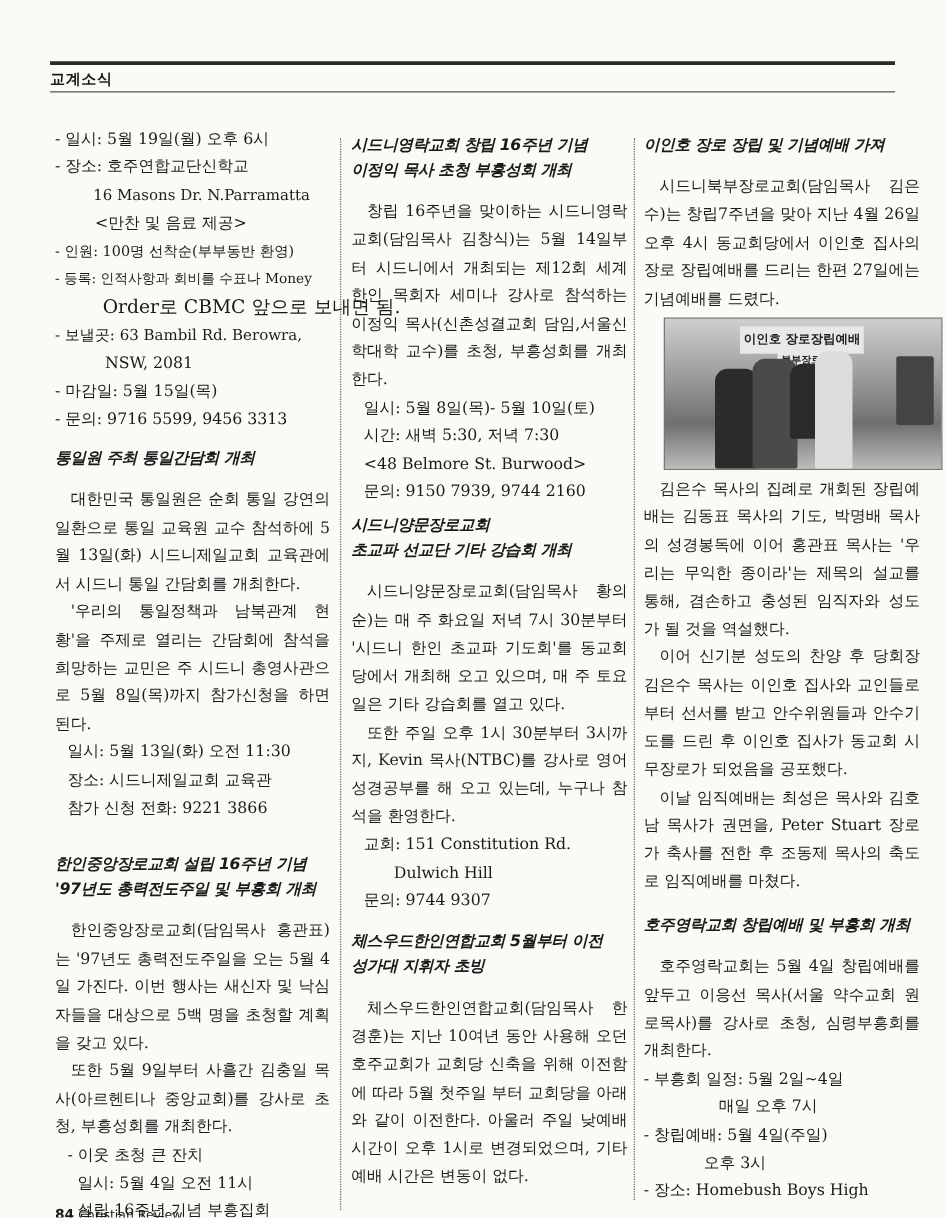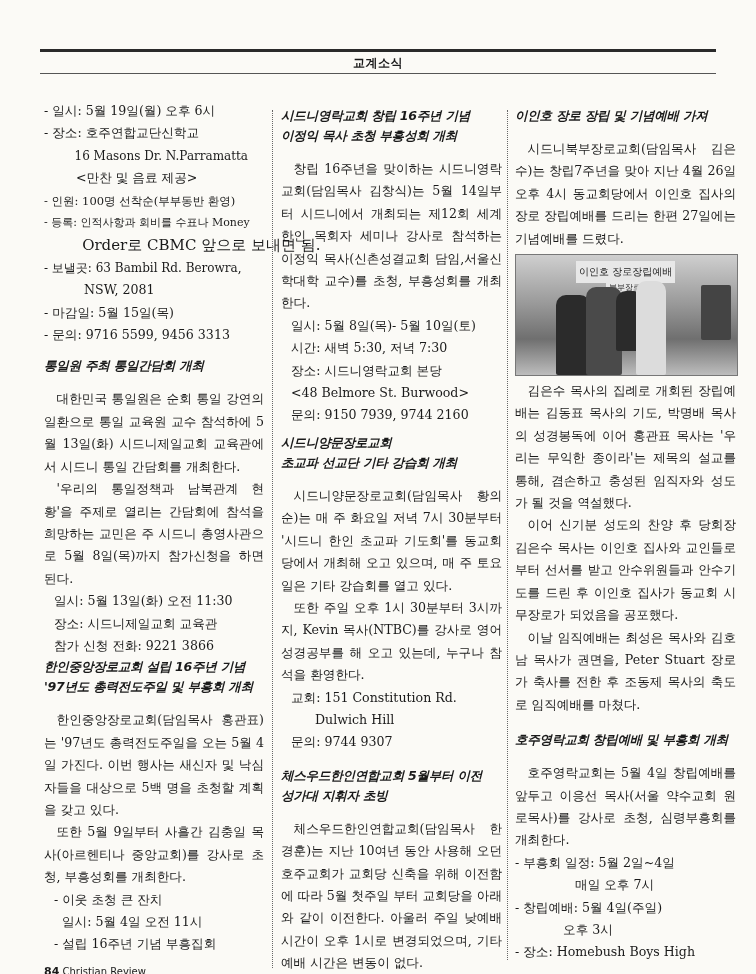--- a/index.html
+++ b/index.html
@@ -1,39 +1,39 @@
 <!DOCTYPE html>
 <html><head>
 <meta charset="utf-8">
 <style>
   html, body { margin:0; padding:0; }
   body {
     width:756px; height:974px; background:#fbfaf6; position:relative; overflow:hidden;
     font-family: "DejaVu Serif", "Liberation Serif", serif; color:#1a1a1a;
   }
   .rule-top { position:absolute; left:40px; top:49px; width:676px; height:3px; background:#2a2a2a; }
-  .section-title { position:absolute; left:40px; top:55px; width:676px; text-align:center;
+  .section-title { position:absolute; left:40px; top:55px; width:676px; text-align:left;
     font-family:"DejaVu Sans","Liberation Sans",sans-serif; font-weight:bold; font-size:12px; letter-spacing:0.5px; }
   .rule-sub { position:absolute; left:40px; top:73px; width:676px; height:1px; background:#555; }
   .col { position:absolute; top:100px; font-size:12.6px; line-height:22.4px; }
   .col-1 { left:44px; width:220px; }
   .col-2 { left:281px; width:221px; }
   .col-3 { left:515px; width:221px; }
   .divider { position:absolute; top:110px; width:0; border-left:1px dotted #666; }
   .div-1 { left:272px; height:858px; }
   .div-2 { left:507px; height:850px; }
   .headline { font-family:"DejaVu Sans","Liberation Sans",sans-serif; font-weight:bold;
     font-size:12.6px; line-height:20px; margin:6px 0 12px 0; letter-spacing:-0.3px;font-style:italic; }
   .para { text-align:justify; text-indent:1em; margin:0; }
   .info { margin:0; white-space:pre; }
   .list-item { margin:0; white-space:pre; }
   .ind { padding-left:10px; }
-  .photo { width:221px; height:120px; margin:4px 0 4px 0; position:relative;
+  .photo { width:221px; height:120px; margin:4px 0 4px 16px; position:relative;
     background:linear-gradient(180deg,#cfcfcf 0%,#9a9a9a 40%,#6f6f6f 70%,#bdbdbd 100%);
-    border:1px solid #777; overflow:hidden; }
+    border:1px solid #777; overflow:hidden;font-weight:bold; }
   .photo .banner { position:absolute; top:6px; left:60px; font-size:10px; color:#222;
     font-family:"DejaVu Sans",sans-serif; background:#e8e8e8; padding:0 3px; }
   .photo .p { position:absolute; background:#2b2b2b; border-radius:10px 10px 2px 2px; }
   .footer { position:absolute; left:44px; top:965px; font-size:10px;
     font-family:"DejaVu Sans","Liberation Sans",sans-serif; }
   .footer b { font-size:11px; }
 </style>
 </head>
 <body>
 
@@ -62,21 +62,21 @@
   <div>
     <div class="headline" style="margin-top:10px">통일원 주최 통일간담회 개최</div>
     <p class="para">대한민국 통일원은 순회 통일 강연의 일환으로 통일 교육원 교수 참석하에 5월 13일(화) 시드니제일교회 교육관에서 시드니 통일 간담회를 개최한다.</p>
     <p class="para">'우리의 통일정책과 남북관계 현황'을 주제로 열리는 간담회에 참석을 희망하는 교민은 주 시드니 총영사관으로 5월 8일(목)까지 참가신청을 하면 된다.</p>
     <p class="info ind">일시: 5월 13일(화) 오전 11:30</p>
     <p class="info ind">장소: 시드니제일교회 교육관</p>
     <p class="info ind">참가 신청 전화: 9221 3866</p>
   </div>
 
   <div>
-    <div class="headline" style="margin-top:0">
+    <div class="headline" style="margin-top:24px">
       <div>한인중앙장로교회 설립 16주년 기념</div>
       <div>'97년도 총력전도주일 및 부흥회 개최</div>
     </div>
     <p class="para">한인중앙장로교회(담임목사 홍관표)는 '97년도 총력전도주일을 오는 5월 4일 가진다. 이번 행사는 새신자 및 낙심자들을 대상으로 5백 명을 초청할 계획을 갖고 있다.</p>
     <p class="para">또한 5월 9일부터 사흘간 김충일 목사(아르헨티나 중앙교회)를 강사로 초청, 부흥성회를 개최한다.</p>
     <p class="list-item ind">- 이웃 초청 큰 잔치</p>
     <p class="list-item ind">  일시: 5월 4일 오전 11시</p>
     <p class="list-item ind">- 설립 16주년 기념 부흥집회</p>
 
   </div>
@@ -84,21 +84,20 @@
 
 <div class="col col-2">
   <div>
     <div class="headline">
       <div>시드니영락교회 창립 16주년 기념</div>
       <div>이정익 목사 초청 부흥성회 개최</div>
     </div>
     <p class="para">창립 16주년을 맞이하는 시드니영락교회(담임목사 김창식)는 5월 14일부터 시드니에서 개최되는 제12회 세계 한인 목회자 세미나 강사로 참석하는 이정익 목사(신촌성결교회 담임,서울신학대학 교수)를 초청, 부흥성회를 개최한다.</p>
     <p class="info ind">일시: 5월 8일(목)- 5월 10일(토)</p>
     <p class="info ind">시간: 새벽 5:30, 저녁 7:30</p>
-    <p class="info ind">장소: 시드니영락교회 본당</p>
     <p class="info ind">&lt;48 Belmore St. Burwood&gt;</p>
     <p class="info ind">문의: 9150 7939, 9744 2160</p>
   </div>
 
   <div>
     <div class="headline" style="">
       <div>시드니양문장로교회</div>
       <div>초교파 선교단 기타 강습회 개최</div>
     </div>
     <p class="para">시드니양문장로교회(담임목사 황의순)는 매 주 화요일 저녁 7시 30분부터 '시드니 한인 초교파 기도회'를 동교회당에서 개최해 오고 있으며, 매 주 토요일은 기타 강습회를 열고 있다.</p>

